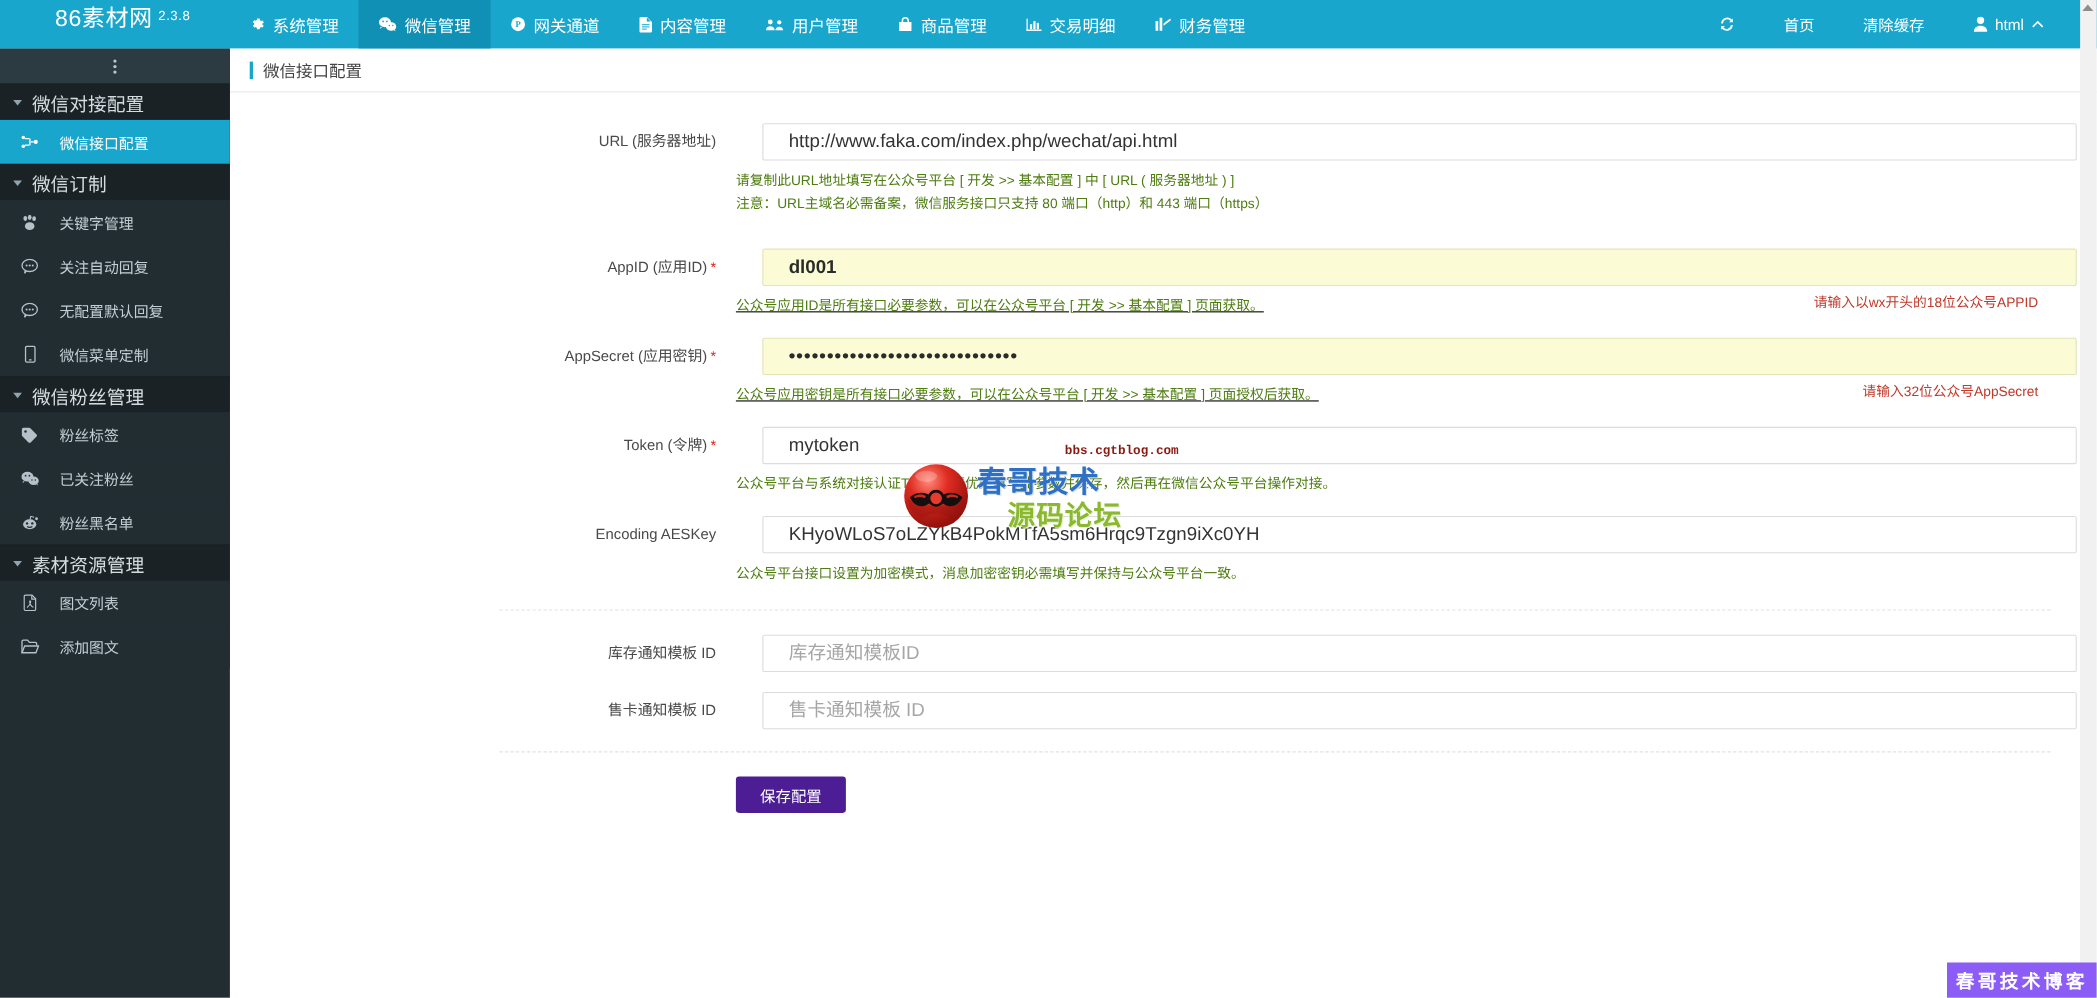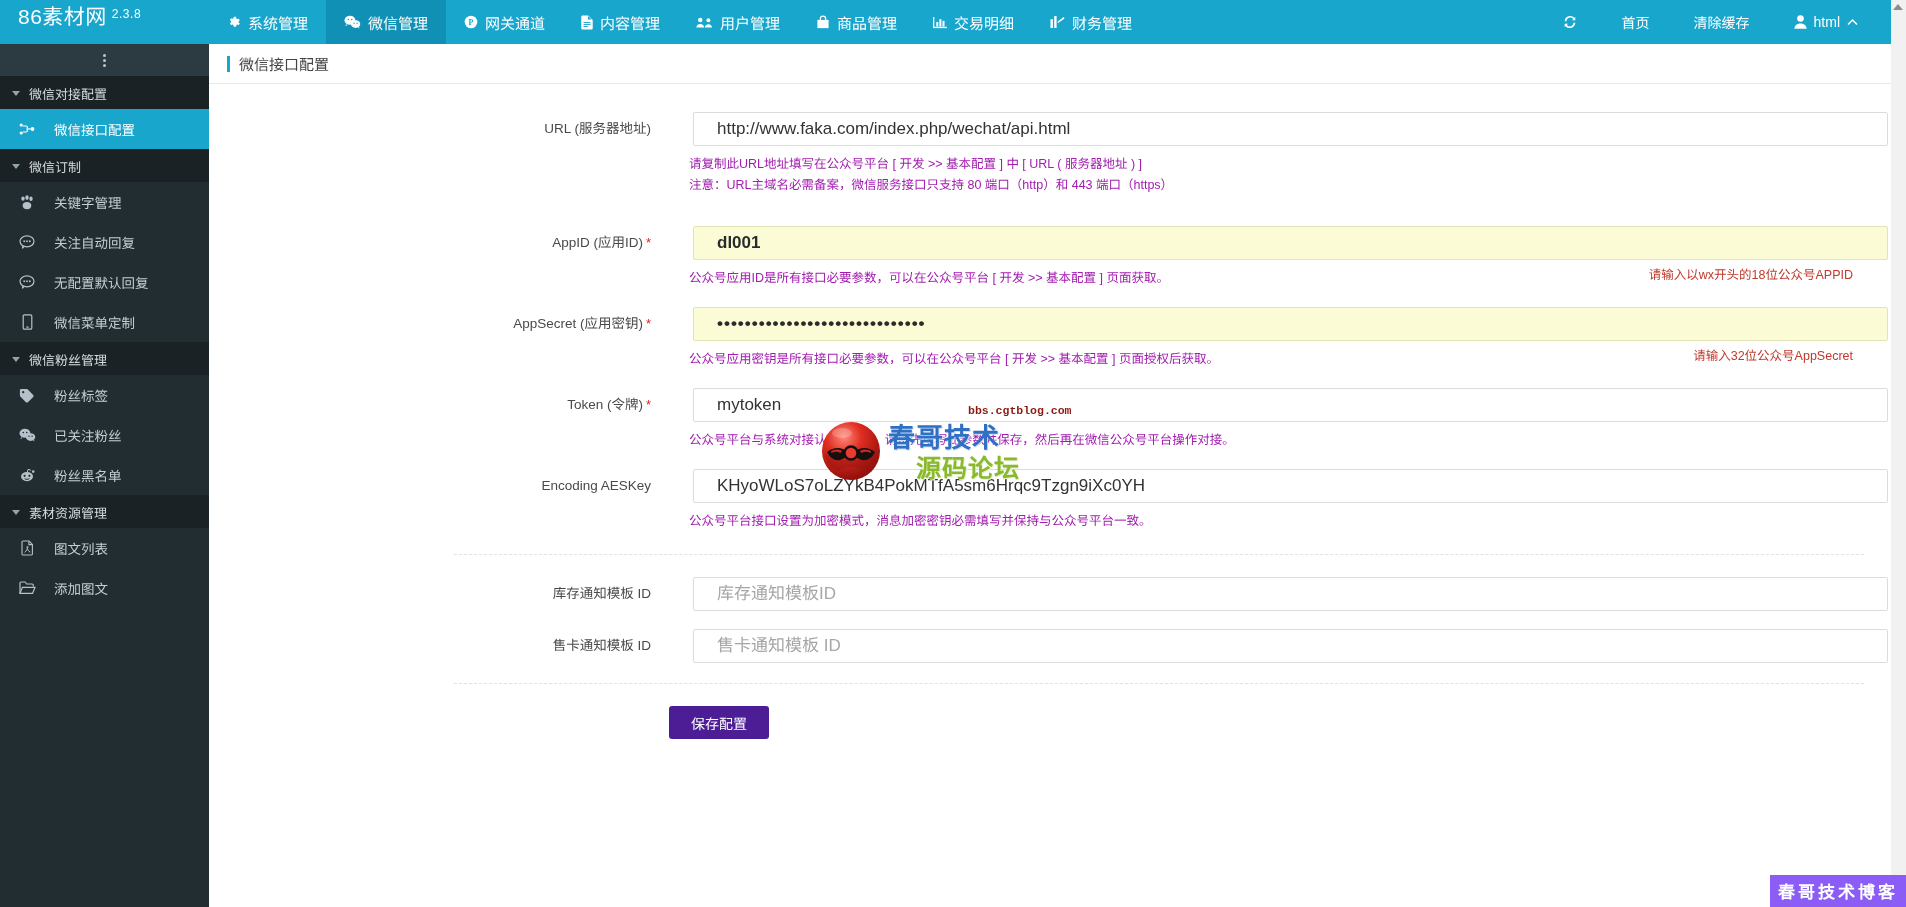--- a/index.html
+++ b/index.html
@@ -17,21 +17,21 @@
   .navbar {
     position: absolute; top: 0; left: 0;
     width: 1906px; height: 44px;
     background: #18a6cd;
     display: flex; align-items: stretch;
     z-index: 40;
   }
   .brand {
     width: 209px; min-width: 209px;
     display: flex; align-items: baseline;
-    padding-left: 18px;
+    padding-left: 50px;
     color: #ffffff;
     font-size: 21px;
     letter-spacing: .5px;
   }
   .brand .ver {
     font-size: 12px; margin-left: 5px; font-weight: normal;
     position: relative; top: -6px;
   }
   .nav-items { display: flex; align-items: stretch; }
   .nav-item {
@@ -62,21 +62,21 @@
     height: 32px; background: #2c3b41;
     display: flex; align-items: center; justify-content: center;
     cursor: pointer;
   }
   .dots { display: flex; flex-direction: column; gap: 2px; }
   .dots i { width: 3px; height: 3px; background: #b8c7ce; border-radius: 50%; display: block; }
   .sb-header {
     height: 33px;
     background: #1a2226;
     color: #d6dbe0;
-    font-size: 13px;
+    font-size: 17px;
     display: flex; align-items: center;
     padding-left: 12px; gap: 9px;
     cursor: pointer;
     border-top: 1px solid #1a2226;
   }
   .caret {
     width: 0; height: 0;
     border-left: 4px solid transparent;
     border-right: 4px solid transparent;
     border-top: 5px solid #8fa4ad;
@@ -143,35 +143,34 @@
     outline: none;
     margin-left: 24px;
   }
   .inp::placeholder { color: #a6a6a6; }
   .inp.warn {
     background: #fbfbd5;
     border-color: #e3e3b8;
     font-weight: bold;
     color: #2b2b2b;
   }
-  .warn-wrap { position: relative; }
+  .warn-wrap { position: relative; text-decoration: underline; }
   .warn-msg {
     position: absolute;
     right: 11px; top: 0; line-height: 34px;
     color: #c0392b;
     font-size: 12.5px;
     pointer-events: none;
     margin-top: 32px;
   }
   .help {
     font-size: 12.5px;
-    color: #a21caf;
+    color: #4d7c0f;
     line-height: 21px;
     margin-top: 8px;
-    margin-left: 20px;
   }
   .gap-sm { height: 18px; }
   .gap-md { height: 30px; }
   .divider {
     border: 0; border-top: 1px dashed #e2e2e2;
     margin: 22px 42px 22px 245px;
   }
   .divider.thin { margin: 20px 42px 22px 245px; }
   .btn-row { padding-left: 460px; }
   .btn-save {

